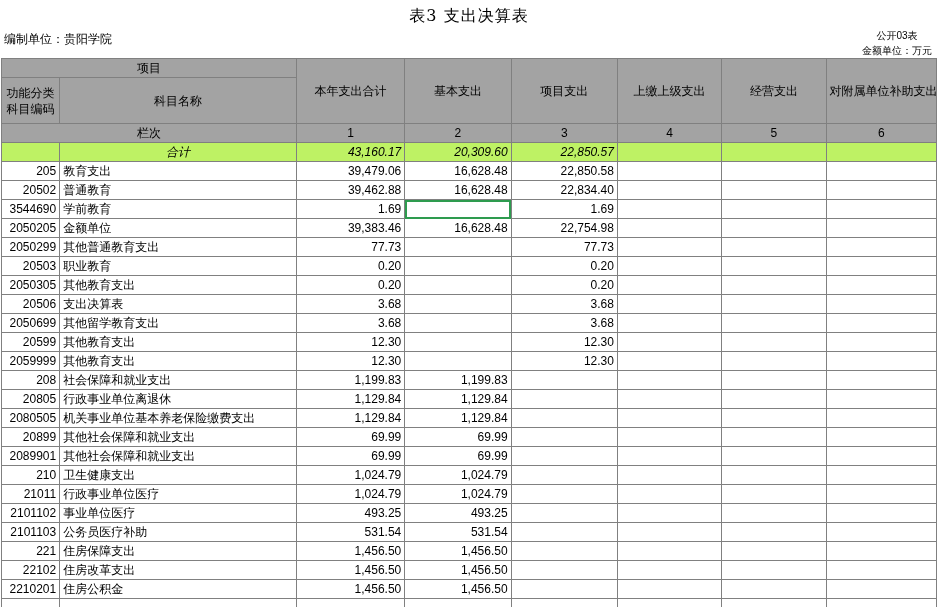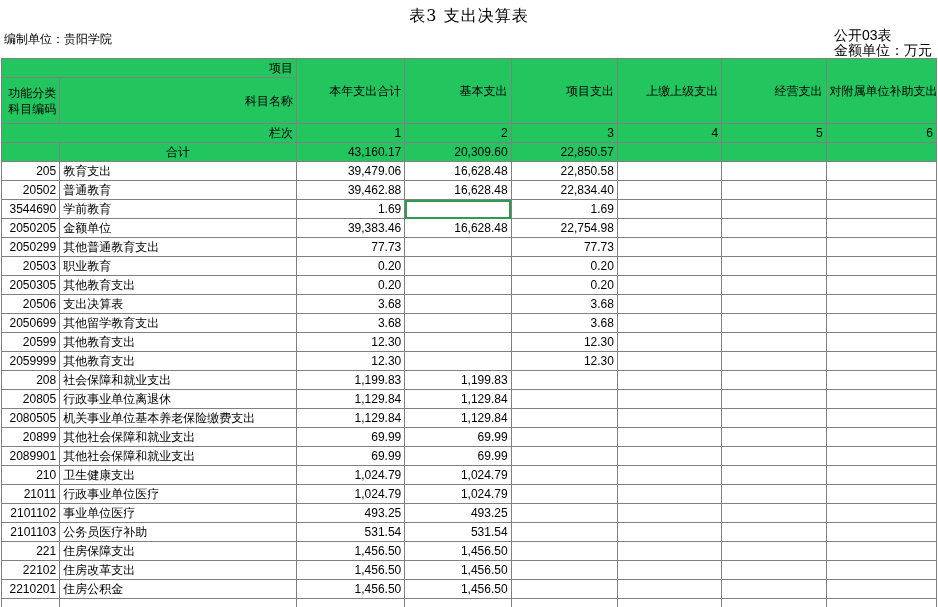--- a/index.html
+++ b/index.html
@@ -27,22 +27,22 @@
     font-size: 16px;
     font-family: "DejaVu Serif", "Liberation Serif", serif;
     padding-top: 6px;
     padding-bottom: 4px;
     letter-spacing: 1px;
   }
   .meta-right {
     position: absolute;
     right: 6px;
     top: 28px;
-    text-align: left;
-    font-size: 14px;
+    text-align: center;
+    font-size: 10px;
     line-height: 15px;
   }
   .meta-left {
     font-size: 12px;
     padding-left: 4px;
     padding-bottom: 12px;
     height: 15px;
   }
   table.main {
     border-collapse: collapse;
@@ -54,26 +54,27 @@
     border: 1px solid #808080;
     font-weight: normal;
     font-size: 12px;
     padding: 0 3px;
     height: 18px;
     line-height: 16px;
     overflow: hidden;
     white-space: nowrap;
   }
   .hdr {
-    background: #22c55e;
-    text-align: right;
+    background: #a3a3a3;
+    text-align: center;
     vertical-align: middle;
   }
   .hdr-grey {
-    background: #22c55e;
+    background: #bef264;
+    font-style: italic;
   }
   .num {
     text-align: right;
     padding-right: 4px;
   }
   .ctr { text-align: center; }
   .left { text-align: left; }
   .code { text-align: right; padding-left: 3px; }
   .ind1 { padding-left: 8px; }
   .selected {

